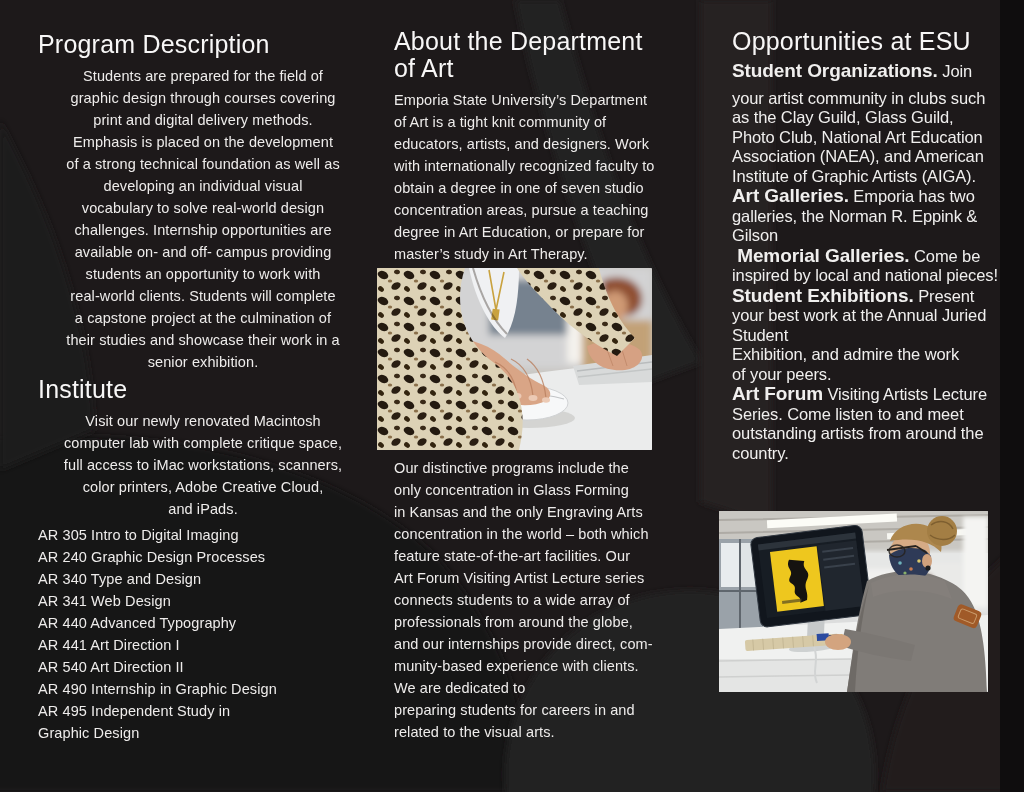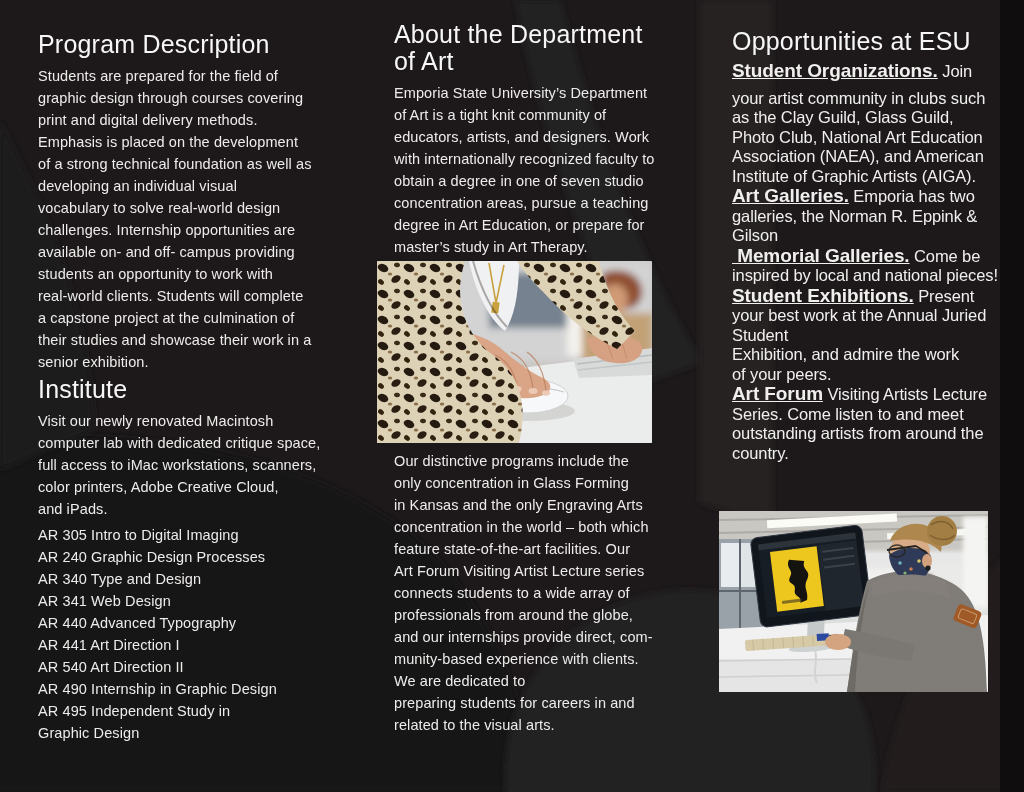--- a/index.html
+++ b/index.html
@@ -5,39 +5,39 @@
   html,body{margin:0;padding:0;background:#0f0d0e;}
   .page{
     position:relative;width:1000px;height:792px;overflow:hidden;
     background:#1d191a;color:#efeeee;
     font-family:"Liberation Sans", sans-serif;
     -webkit-font-smoothing:antialiased;
   }
   .bg{position:absolute;left:0;top:0;}
   .panel{position:absolute;top:0;}
   .panel-left{left:38px;width:330px;padding-top:30px;}
-  .panel-middle{left:394px;width:330px;padding-top:21px;}
+  .panel-middle{left:394px;width:330px;padding-top:28px;}
   .panel-right{left:732px;width:300px;padding-top:28px;}
   .h{
     font-size:25px;line-height:28px;font-weight:400;margin:0;
     color:#f8f7f7;letter-spacing:.2px;
   }
   .lines{white-space:pre-line;}
   .body{
     font-size:14.5px;line-height:22px;margin:7px 0 0 0;
     letter-spacing:.1px;color:#eeeceb;
   }
-  .panel-left .h + .body{margin-top:7px;}
+  .panel-left .h + .body{margin-top:7px;text-align:center;}
   .h.mt{margin-top:2px;}
   .courses{margin-top:4px;}
   .photo{position:relative;overflow:hidden;border-radius:1px;}
   .photo-mouse{width:275px;height:182px;margin:3px 0 0 -17px;}
   .photo-imac{position:absolute;left:-13px;top:511px;width:269px;height:181px;}
   .entry{font-size:16.5px;line-height:19.5px;letter-spacing:-.1px;margin:0;color:#f0efee;}
-  .entry .lead{font-weight:700;font-size:19px;text-decoration:underline;}
+  .entry .lead{font-weight:700;font-size:19px;}
   .entry .rest{white-space:pre-line;text-align:right;}
   .entries{margin-top:6px;}
   .entry.para{margin-top:7px;}
   svg{display:block;}
 </style>
 </head>
 <body>
 
 <div class="page">
 
@@ -67,21 +67,21 @@
 vocabulary to solve real-world design
 challenges. Internship opportunities are
 available on- and off- campus providing
 students an opportunity to work with
 real-world clients. Students will complete
 a capstone project at the culmination of
 their studies and showcase their work in a
 senior exhibition.</p>
     <h1 class="h mt">Institute</h1>
     <p class="body lines">Visit our newly renovated Macintosh
-computer lab with dedicated critique space,
+computer lab with complete critique space,
 full access to iMac workstations, scanners,
 color printers, Adobe Creative Cloud,
 and iPads.</p>
     <p class="body lines courses">AR 305 Intro to Digital Imaging
 AR 240 Graphic Design Processes
 AR 340 Type and Design
 AR 341 Web Design
 AR 440 Advanced Typography
 AR 441 Art Direction I
 AR 540 Art Direction II

